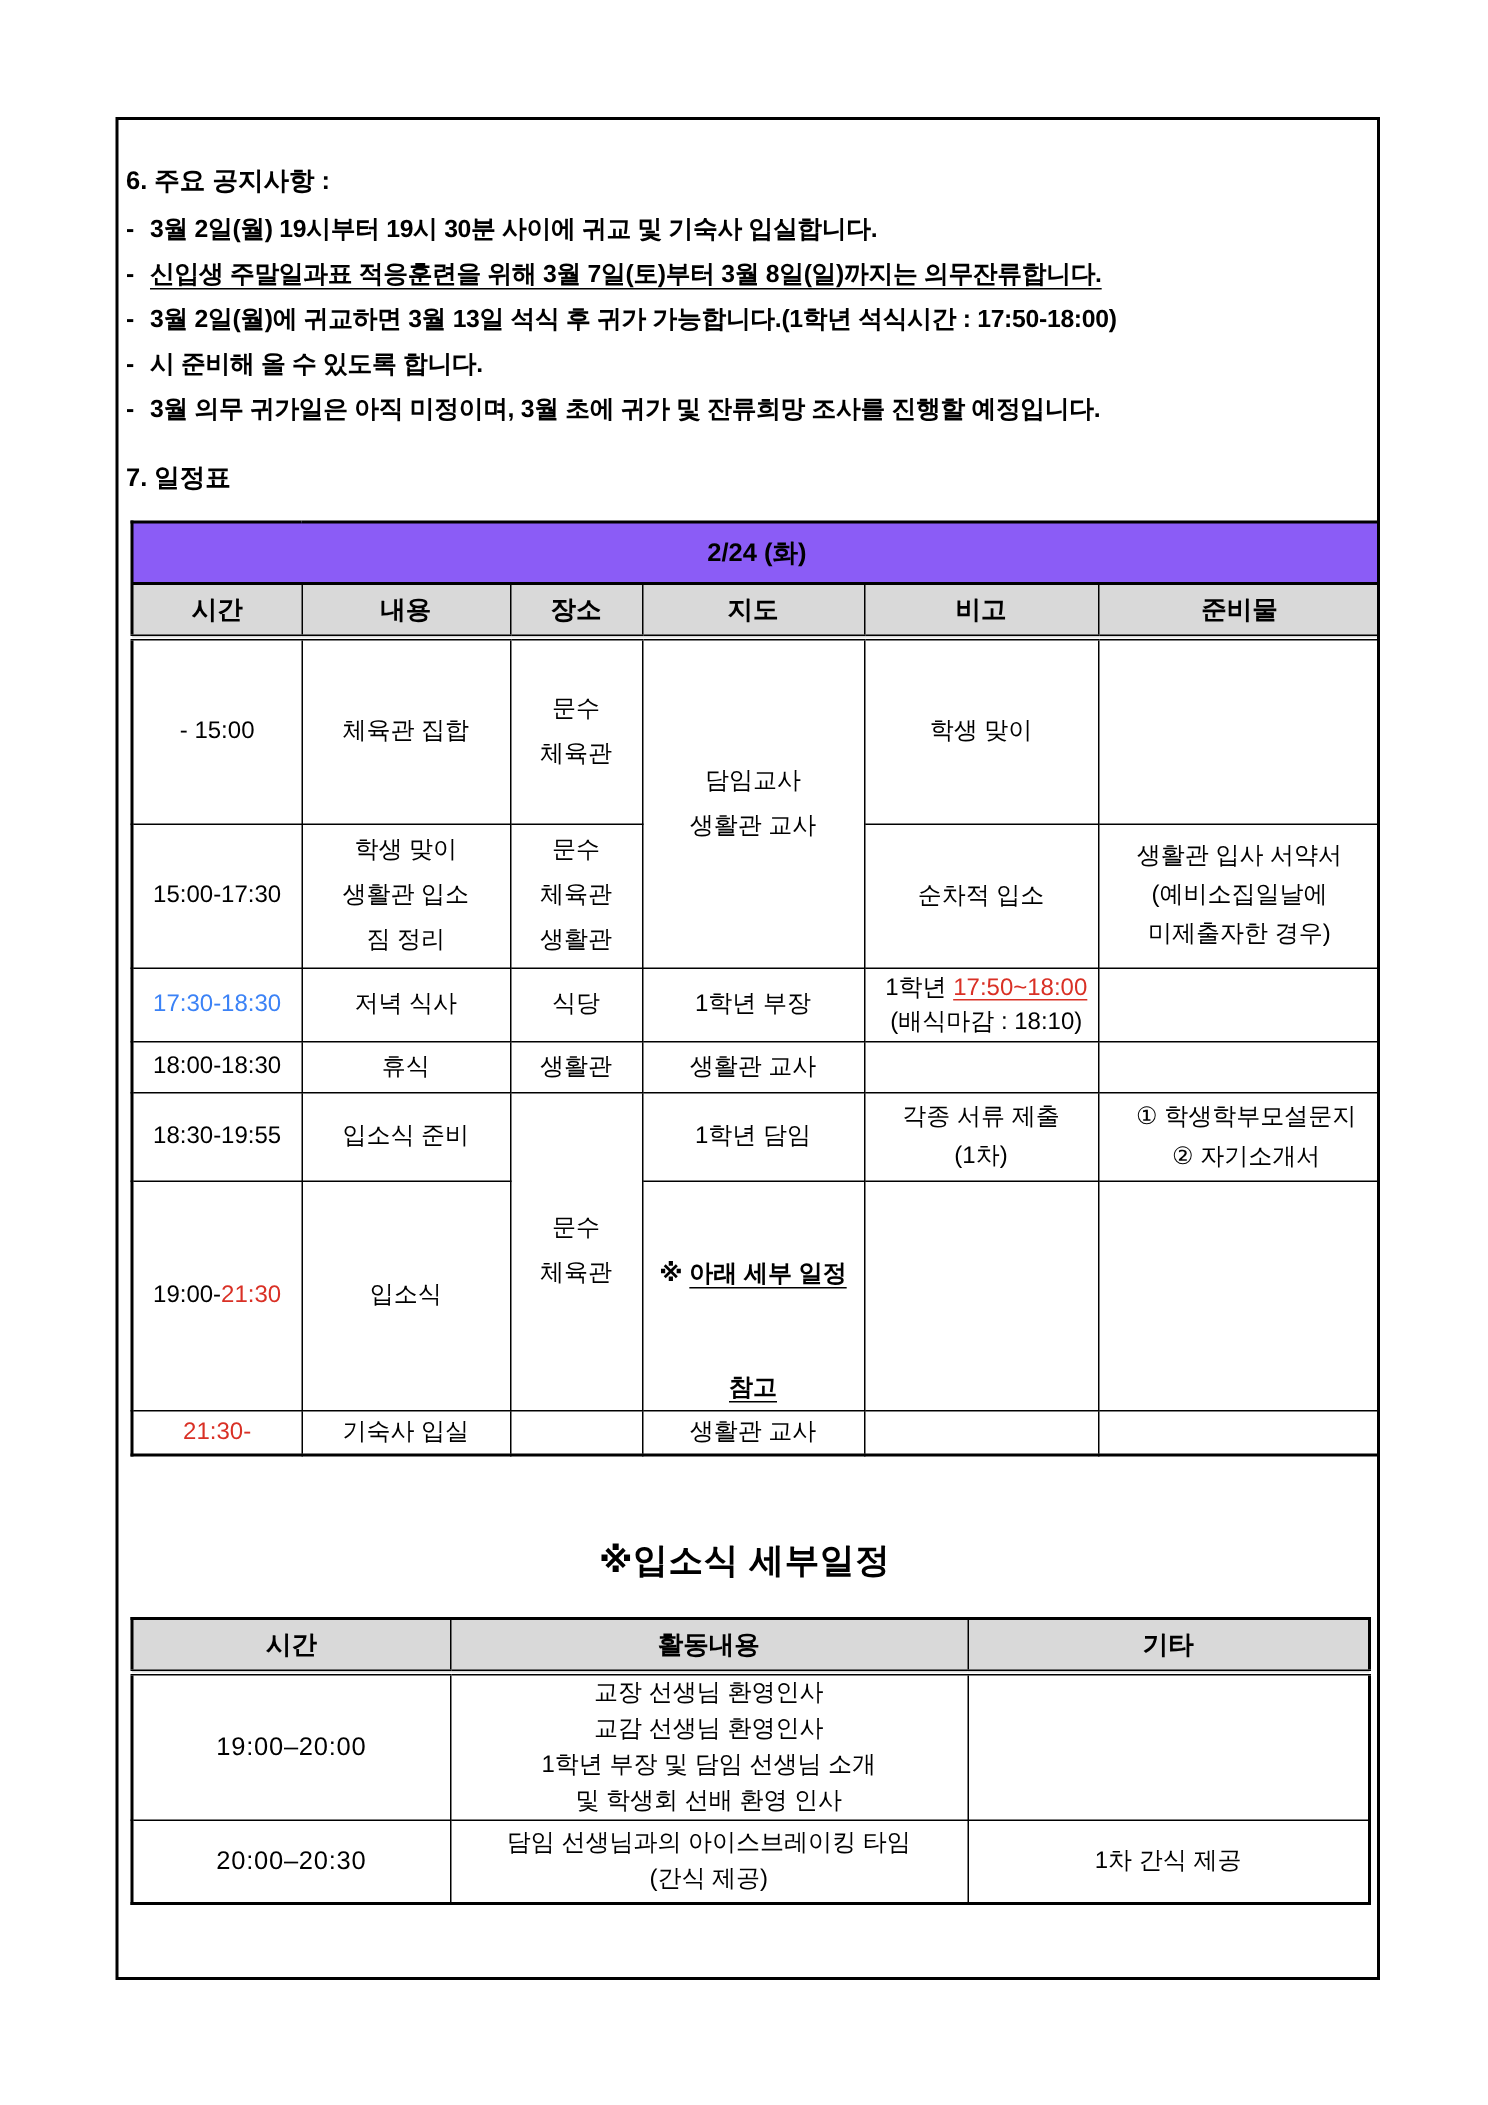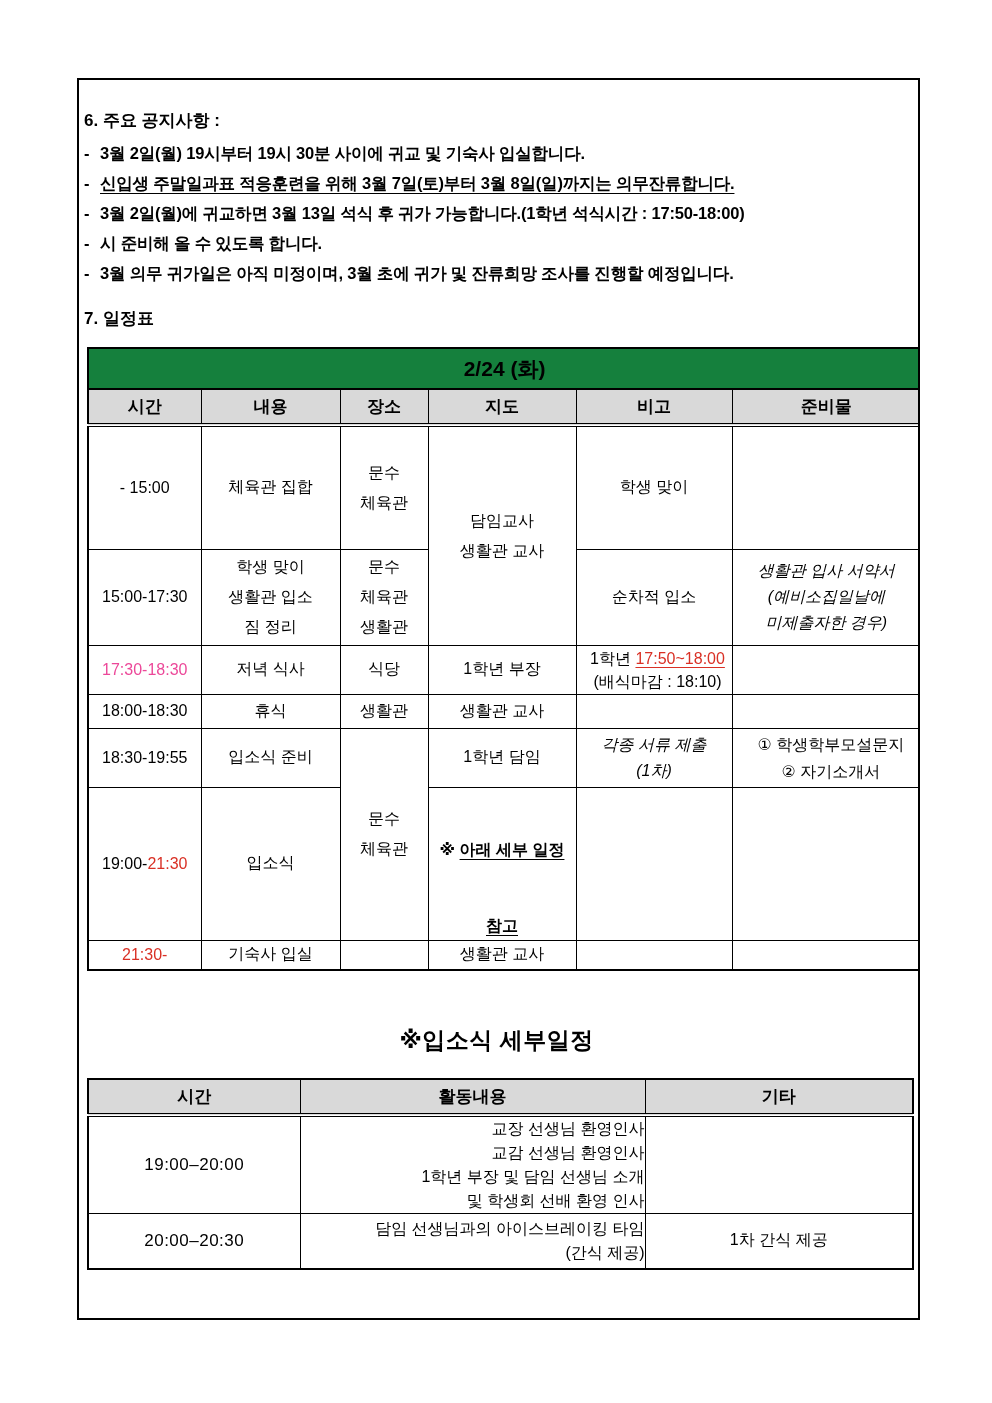--- a/index.html
+++ b/index.html
@@ -27,52 +27,52 @@
   .notice .ntext { flex: 1; letter-spacing: -0.2px; }
   .notice .u-line { text-decoration: underline; text-underline-offset: 4px; }
 
   
   .sec7 { margin-top: 16px; }
 
   
   table { border-collapse: collapse; table-layout: fixed; }
   .t1 { width: 833px; margin-left: 3px; margin-top: 13px; border: 2px solid #000; }
   .t1 th, .t1 td { border: 1px solid #000; text-align: center; vertical-align: middle; font-size: 16px; }
-  .t1-date td { height: 41px; font-size: 21px; font-weight: 700; border-bottom: 2px solid #000; background: #15803d; margin-top: 16px; }
+  .t1-date td { height: 41px; font-size: 17px; font-weight: 700; border-bottom: 2px solid #000; background: #8b5cf6; margin-top: 16px; }
   .t1-head th { height: 36px; background: #d9d9d9; font-size: 17px; font-weight: 700; border-bottom: 4px double #000; }
   tr.r1 { height: 124px; }
   tr.r2 { height: 96px; }
   tr.r3 { height: 49px; }
   tr.r4 { height: 34px; }
   tr.r5 { height: 59px; }
   tr.r6 { height: 55px; }
   tr.r7 { height: 30px; }
   .lines div { line-height: 30px; }
-  .lines-sm div { line-height: 26px; font-style: italic; }
-  .blue { color: #ec4899; }
+  .lines-sm div { line-height: 26px; }
+  .blue { color: #3b82f6; }
   .red { color: #d93025; }
   .note-dinner { text-align: left; padding-left: 7px; font-size: 14px; }
   .note-dinner div { line-height: 23px; }
   .note-dinner .red { text-decoration: underline; text-underline-offset: 3px; }
   .prep-left { text-align: left; padding-left: 9px; font-size: 15px; }
   .prep-left div { line-height: 27px; }
   .guide-ref { font-weight: 700; font-size: 15px; }
   .guide-ref div { line-height: 28px; margin-top: 48px; }
   .guide-ref .u-line { text-decoration: underline; text-underline-offset: 4px; }
 
   
   .detail-title { margin-top: 54px; width: 825px; text-align: center; font-size: 23px; font-weight: 700; letter-spacing: 0.5px; }
   .t2 { width: 825px; margin-left: 3px; margin-top: 22px; border: 2px solid #000; }
   .t2 th, .t2 td { border: 1px solid #000; text-align: center; vertical-align: middle; font-size: 16px; }
   .t2-head th { height: 36px; background: #d9d9d9; font-size: 17px; font-weight: 700; border-bottom: 4px double #000; }
   tr.d1 { height: 98px; }
   tr.d2 { height: 55px; }
   tr.d3 { height: 57px; }
   .t2 .time-cell { font-size: 17px; letter-spacing: 0.5px; }
-  .t2 .lines div { line-height: 24px; text-align: right; }
+  .t2 .lines div { line-height: 24px; }
 </style>
 </head>
 <body>
 
 <div class="page">
   <div class="page-frame">
 
     <div class="sec-title">6. 주요 공지사항 :</div>
     <div class="notice-list">
       <div class="notice">

